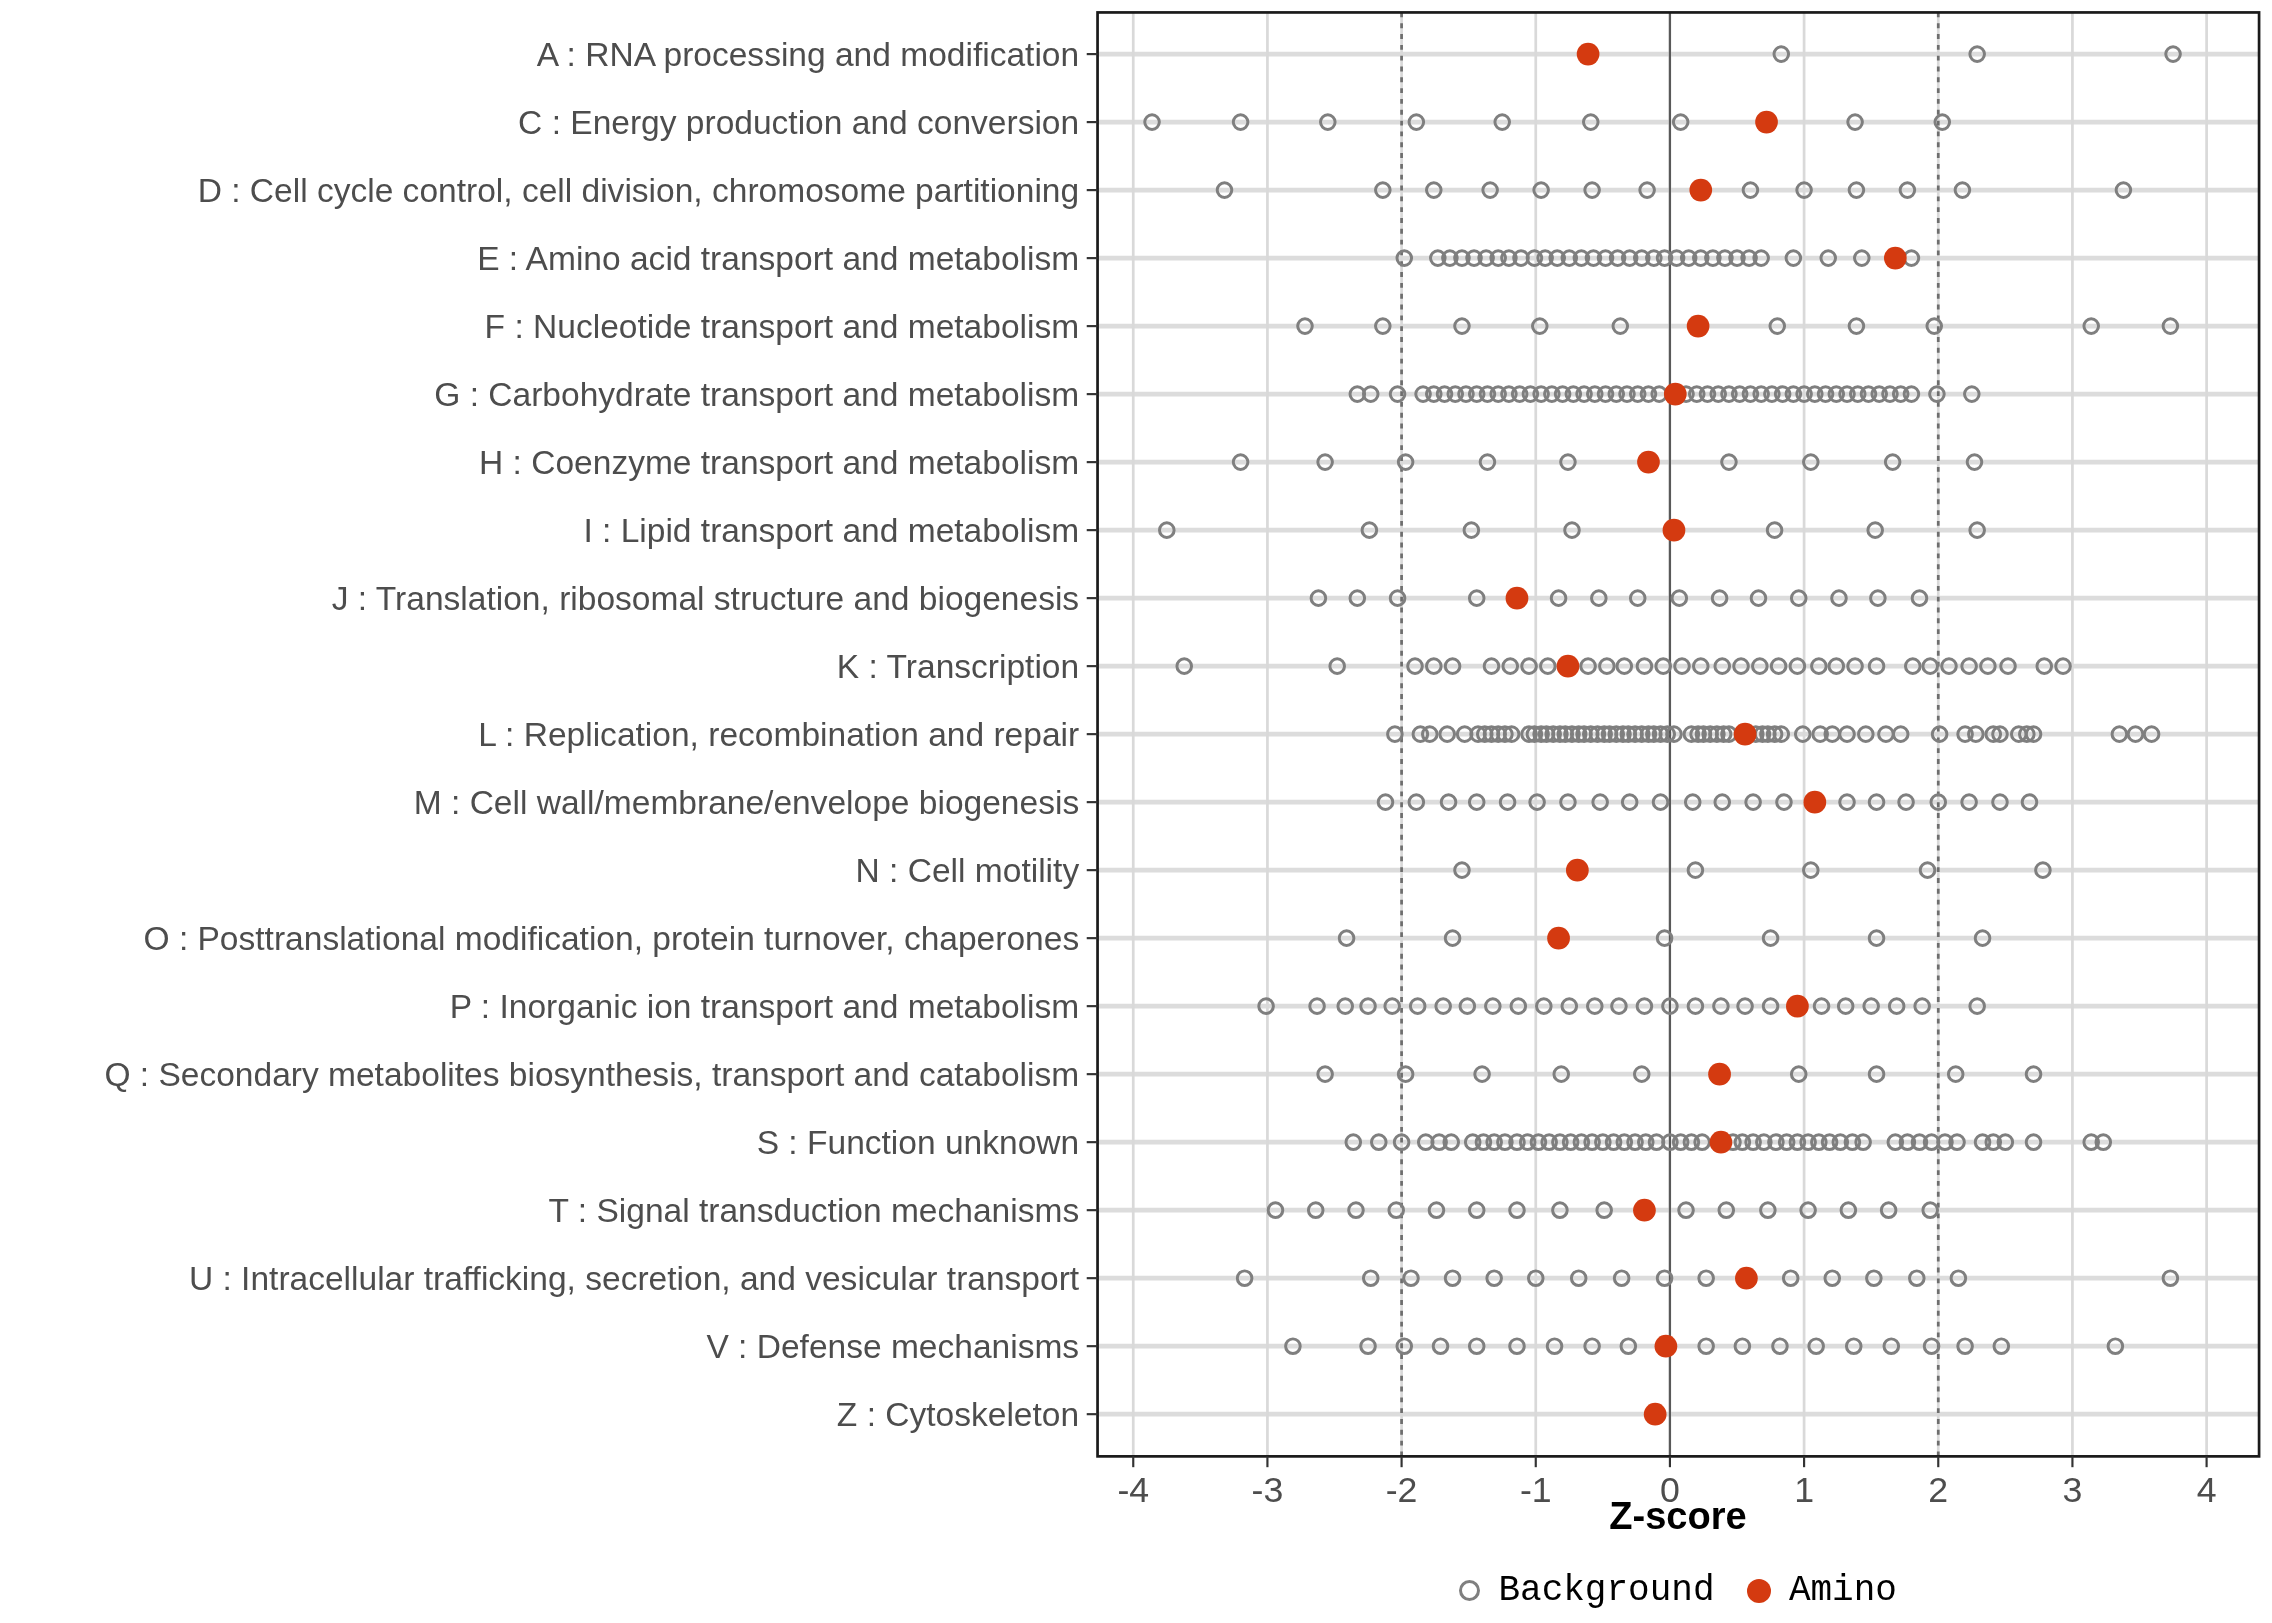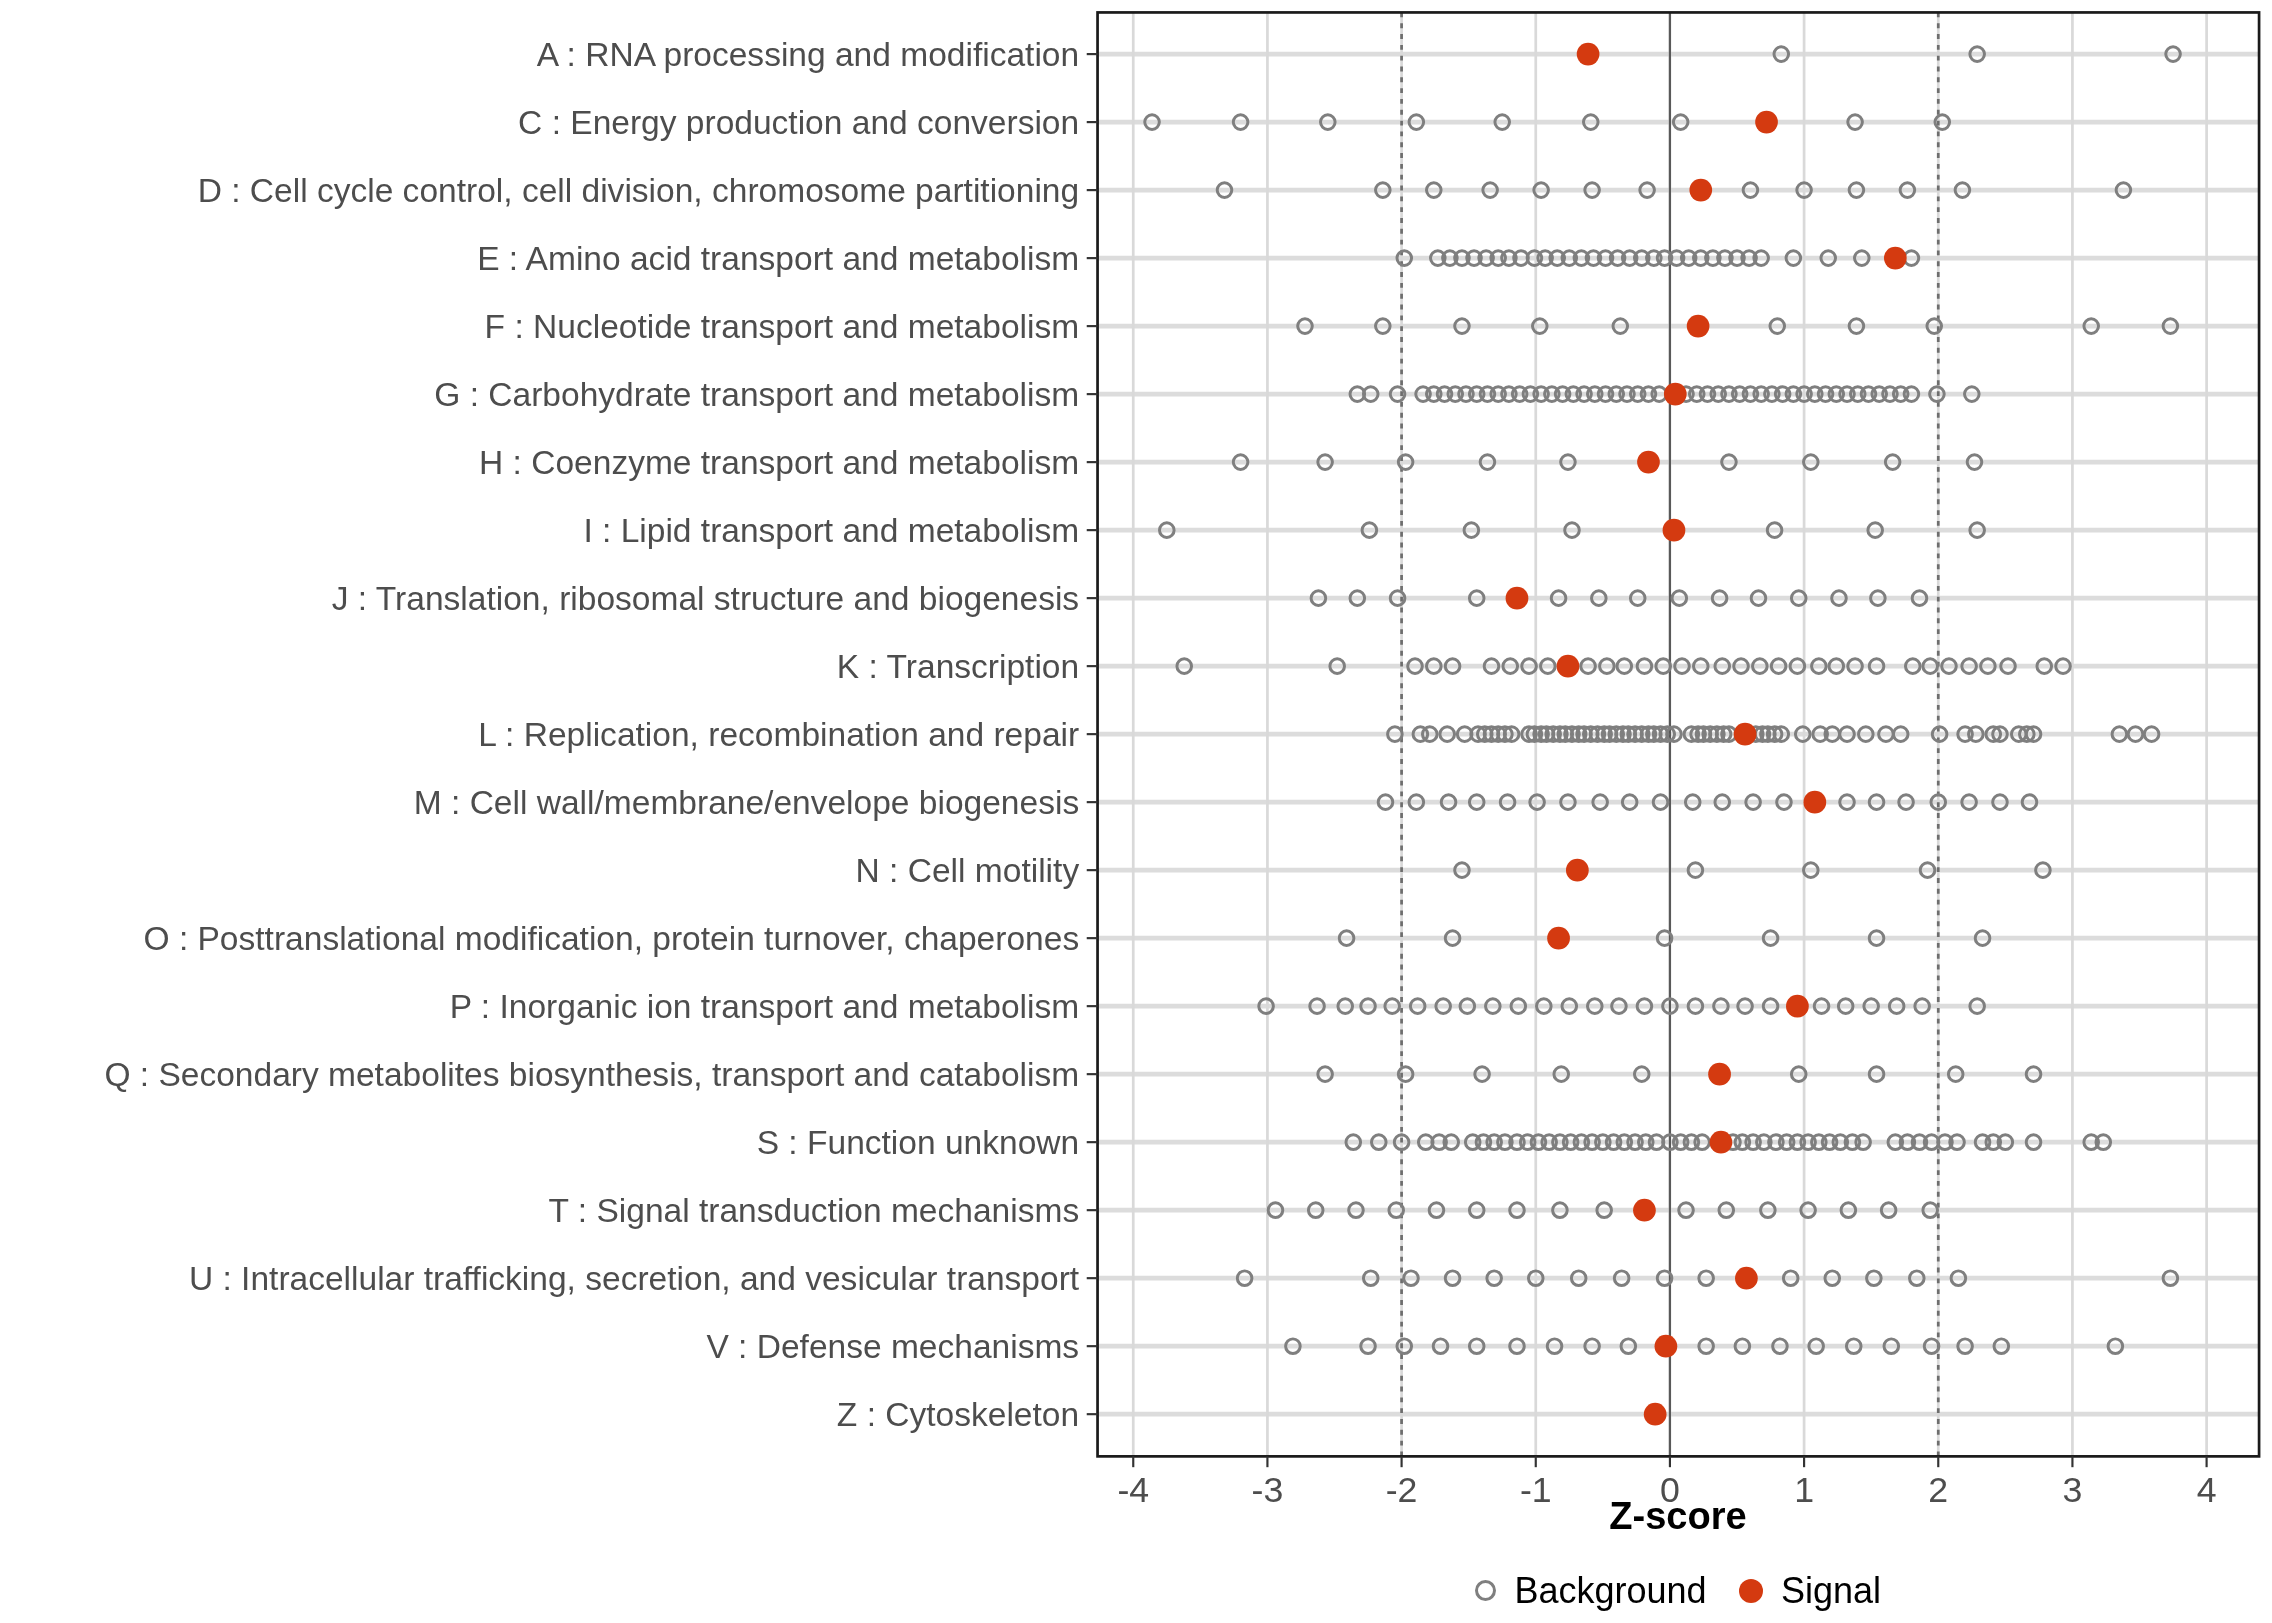--- a/index.html
+++ b/index.html
@@ -3,21 +3,21 @@
 <meta charset="utf-8">
 <style>
   html,body{margin:0;padding:0;background:#ffffff;}
   .fig{position:relative;width:2273px;height:1623px;background:#ffffff;overflow:hidden;
        font-family:"Liberation Sans", sans-serif;}
   #chart-svg{position:absolute;left:0;top:0;}
   .xlabel{position:absolute;left:1097px;top:1495px;width:1162px;text-align:center;
           font-size:38px;font-weight:bold;color:#000000;}
   .legend{position:absolute;left:1097px;top:1558px;width:1162px;height:65px;
           display:flex;justify-content:center;align-items:center;gap:32px;}
-  .legend-item{display:flex;align-items:center;gap:18.4px;font-size:36px;color:#000000;}
+  .legend-item{display:flex;align-items:center;gap:18.4px;font-size:36px;color:#000000;font-family:Liberation Mono, monospace;}
   .sym{display:inline-block;border-radius:50%;}
   .sym-bg{width:15px;height:15px;border:3.2px solid #7f7f7f;background:transparent;}
   .sym-q{width:24px;height:24px;}
 </style>
 </head>
 <body>
 
 <div class="fig">
   <svg id="chart-svg" width="2273" height="1623" viewBox="0 0 4200 3000">
       <line x1="2028" x2="4175" y1="100" y2="100" stroke="#dcdcdc" stroke-width="9"></line>
@@ -554,17 +554,17 @@
       <text x="1994" y="2614" dy="0.35em" text-anchor="end" fill="#4d4d4d" font-size="62" font-family="&quot;Liberation Sans&quot;, sans-serif">Z : Cytoskeleton</text>
     </svg>
   <div class="xlabel">Z-score</div>
   <div class="legend">
     <span class="legend-item">
       <span class="sym sym-bg" style="border-color: rgb(127, 127, 127);"></span>
       <span>Background</span>
     </span>
     <span class="legend-item">
       <span class="sym sym-q" style="background: rgb(212, 58, 16);"></span>
-      <span>Signal</span>
+      <span>Amino</span>
     </span>
   </div>
 </div>
 
 
 </body></html>

